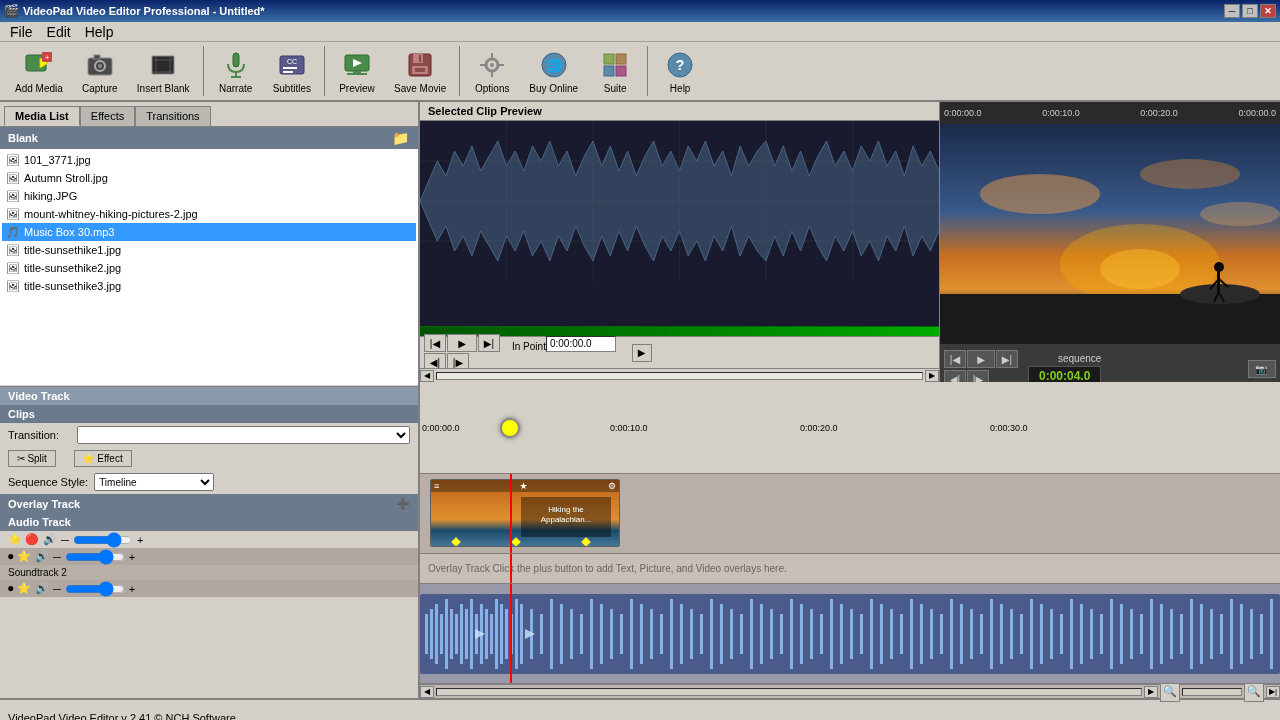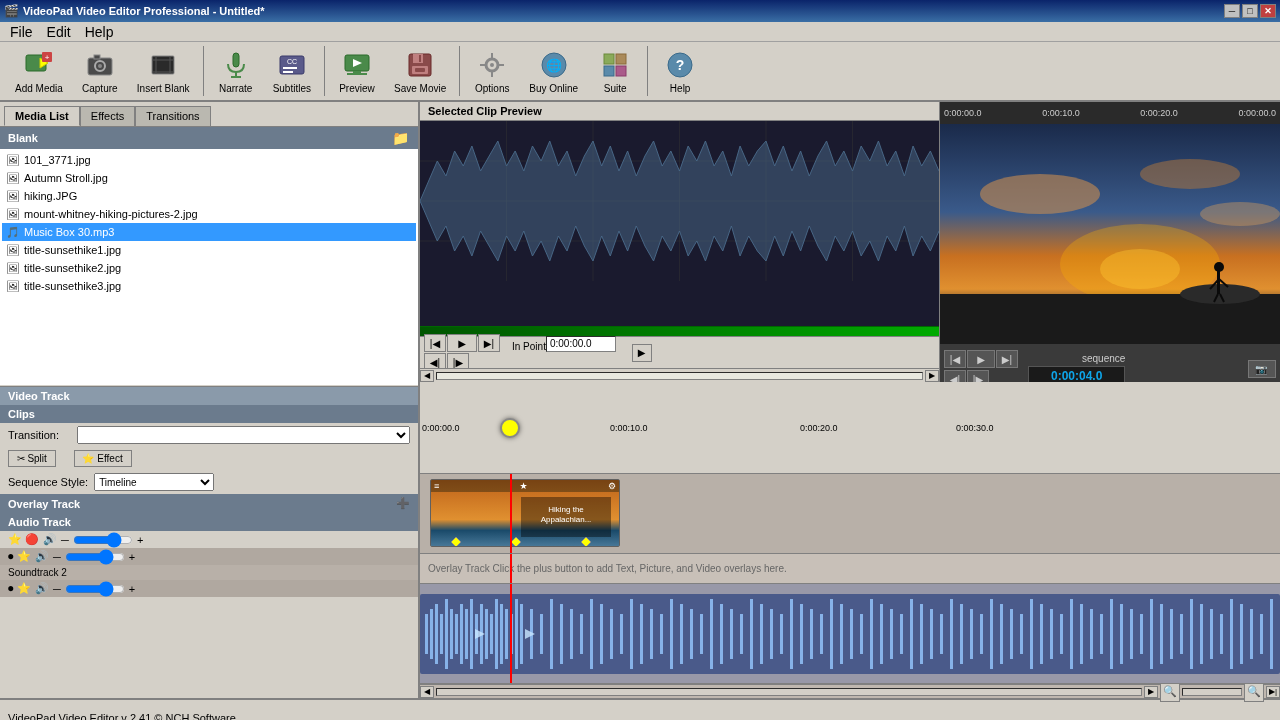--- a/index.html
+++ b/index.html
@@ -486,36 +486,36 @@
               <button class="transport-btn" style="width:28px;background:#555;color:#ccc;border-color:#777;">▶</button>
               <button class="transport-btn" style="background:#555;color:#ccc;border-color:#777;">▶|</button>
             </div>
             <div style="display:flex;gap:1px;">
               <button class="transport-btn" style="background:#555;color:#ccc;border-color:#777;">◀|</button>
               <button class="transport-btn" style="background:#555;color:#ccc;border-color:#777;">|▶</button>
             </div>
           </div>
           <div style="margin-left:8px;display:flex;flex-direction:column;gap:2px;align-items:flex-end;">
             <span style="color:#ccc;font-size:10px;">sequence</span>
-            <span style="color:#0ea5e9;font-size:12px;font-weight:bold;background:#1a1a1a;padding:2px 22px;border:1px solid #555;">0:00:04.0</span>
+            <span style="color:#84cc16;font-size:12px;font-weight:bold;background:#1a1a1a;padding:2px 10px;border:1px solid #555;">0:00:04.0</span>
           </div>
           <div style="margin-left:auto;display:flex;align-items:center;gap:4px;">
             <button class="transport-btn" style="background:#555;color:#ccc;border-color:#777;width:28px;">📷</button>
           </div>
         </div>
       </div>
     </div>
 
     <div id="timeline-area">
 
       <div id="timeline-ruler" style="display:flex;align-items:center;background:#d4d0c8;height:22px;border-bottom:1px solid #808080;position:relative;">
         <span style="font-size:9px;position:absolute;left:2px;">0:00:00.0</span>
         <span style="font-size:9px;position:absolute;left:190px;">0:00:10.0</span>
         <span style="font-size:9px;position:absolute;left:380px;">0:00:20.0</span>
-        <span style="font-size:9px;position:absolute;left:536px;">0:00:30.0</span>
+        <span style="font-size:9px;position:absolute;left:570px;">0:00:30.0</span>
 
         <div style="position:absolute;left:90px;top:50%;transform:translate(-50%,-50%);z-index:10;">
           <div style="width:20px;height:20px;border-radius:50%;background:yellow;border:2px solid #888;box-shadow:0 0 5px rgba(0,0,0,0.5);"></div>
         </div>
       </div>
 
       <div id="video-track-row" style="height:80px;background:#b8b0a8;border-bottom:1px solid #808080;position:relative;">
 
         <div class="video-clip" style="left:10px;width:190px;">
           <div class="clip-header">

